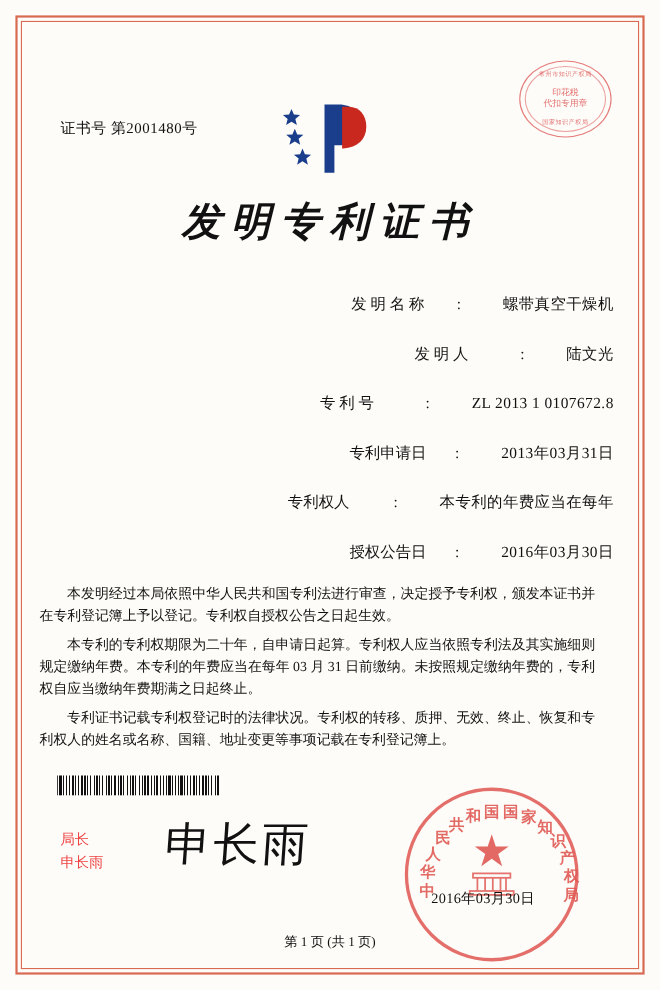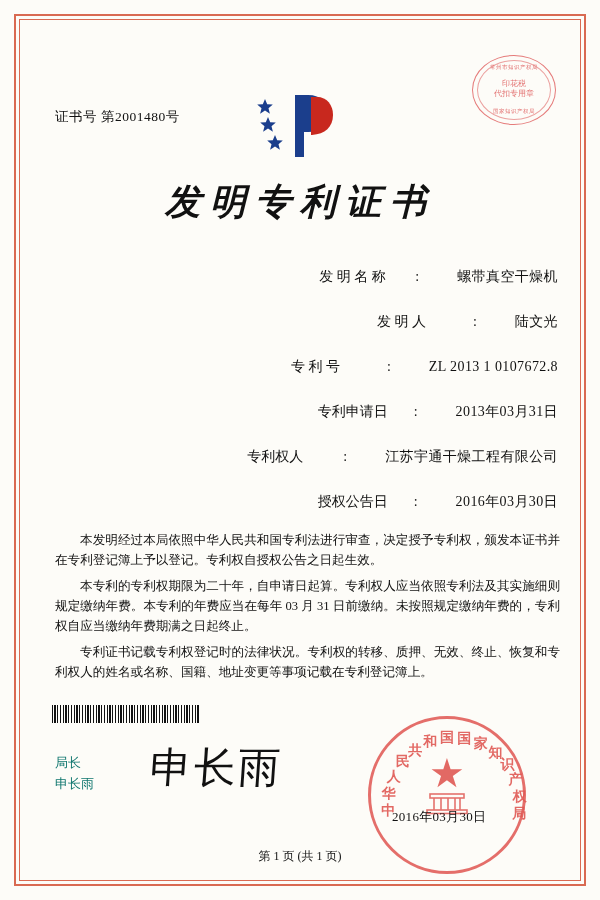--- a/index.html
+++ b/index.html
@@ -157,21 +157,21 @@
     margin-right: 6px;
   }
   .field-value {
     letter-spacing: 0.4px;
     padding-left: 32px;
   }
 
   
   .paragraphs {
     position: absolute;
-    left: 55px;
+    left: 36px;
     top: 530px;
     width: 505px;
     font-size: 12.6px;
     line-height: 20px;
     color: #111;
     text-align: justify;
   }
   .paragraphs p {
     margin: 0 0 6px 0;
     text-indent: 25px;
@@ -197,21 +197,21 @@
     );
   }
 
   
   .director {
     position: absolute;
     left: 55px;
     top: 752px;
     font-size: 13px;
     line-height: 21px;
-    color: #0f766e;
+    color: #ef4444;
   }
   .signature {
     position: absolute;
     left: 150px;
     top: 740px;
     font-size: 42px;
     color: #111;
     font-family: "Liberation Serif", "DejaVu Serif", serif;
     letter-spacing: 2px;
     transform: skewX(-4deg);
@@ -352,21 +352,21 @@
 
       <div class="field-row">
         <div class="field-label">专利申请日</div>
         <div class="field-colon">:</div>
         <div class="field-value">2013年03月31日</div>
       </div>
 
       <div class="field-row">
         <div class="field-label">专利权人</div>
         <div class="field-colon">:</div>
-        <div class="field-value">江苏宇通干燥工程有限公司</div>
+        <div class="field-value">本专利的年费应当在每年</div>
       </div>
 
       <div class="field-row">
         <div class="field-label">授权公告日</div>
         <div class="field-colon">:</div>
         <div class="field-value">2016年03月30日</div>
       </div>
 
     </div>
 

